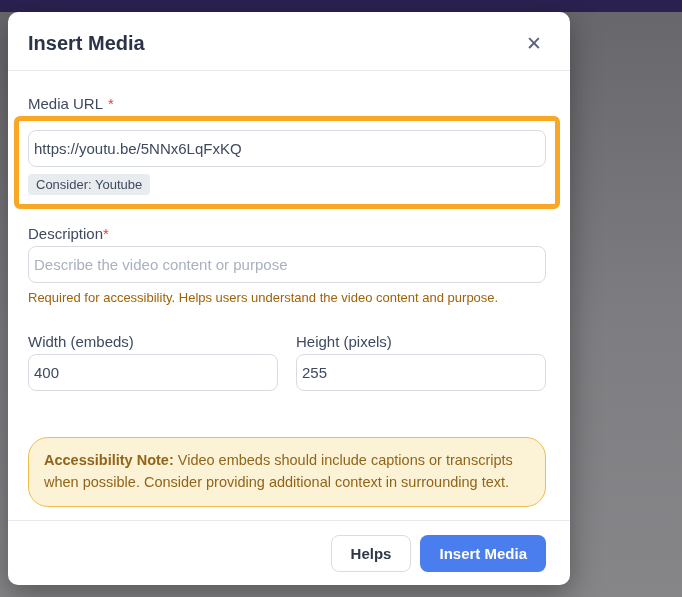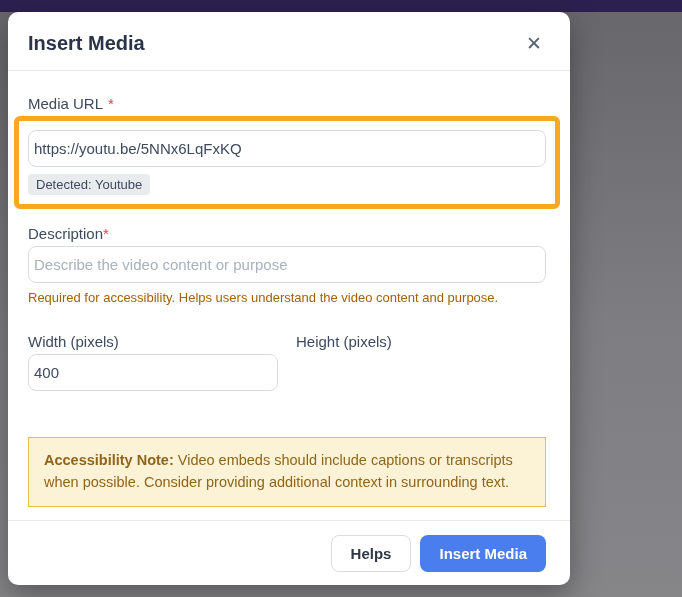--- a/index.html
+++ b/index.html
@@ -63,21 +63,21 @@
     font-size: 13px; padding: 3px 8px; border-radius: 4px;
   }
   .desc-section { margin-top: 16px; }
   .helper { font-size: 13px; color: #a16207; margin-top: 7px; }
   .size-row { display: flex; gap: 18px; margin-top: 28px; }
   .size-col { flex: 1; }
   .note-box {
     margin-top: 46px;
     background: #FCF3D7;
     border: 1.5px solid #F0BC4F;
-    border-radius: 0;
+    border-radius: 20px;
     padding: 12px 15px;
     font-size: 14.5px; line-height: 1.5; color: #91641A;
   }
   .note-title { font-weight: 700; margin-right: 4px; }
   .modal-footer {
     border-top: 1px solid #E9EAEE;
     padding: 14px 24px 13px;
     display: flex; justify-content: flex-end; align-items: center; gap: 9px;
   }
   .btn {
@@ -106,37 +106,38 @@
     <h2 class="title">Insert Media</h2>
     <button class="close-btn">✕</button>
   </div>
 
   <div class="modal-body">
 
     <div>
       <label class="field-label"><span>Media URL</span><span class="req spaced">*</span></label>
       <div class="highlight-box">
         <input class="text-input" type="text" value="https://youtu.be/5NNx6LqFxKQ" style="">
-        <span class="badge">Detected: Youtube</span>
+        <span class="badge">Consider: Youtube</span>
       </div>
     </div>
 
     <div class="desc-section">
       <label class="field-label"><span>Description</span><span class="req">*</span></label>
       <input class="text-input" type="text" placeholder="Describe the video content or purpose" style="">
       <div class="helper">Required for accessibility. Helps users understand the video content and purpose.</div>
     </div>
 
     <div class="size-row">
       <div class="size-col">
-        <label class="field-label">Width (pixels)</label>
+        <label class="field-label">Width (embeds)</label>
         <input class="text-input" type="text" value="400" style="">
       </div>
       <div class="size-col">
         <label class="field-label">Height (pixels)</label>
+        <input class="text-input" type="text" value="255" style="">
       </div>
     </div>
 
     <div class="note-box">
       <span class="note-title">Accessibility Note:</span><span>Video embeds should include captions or transcripts when possible. Consider providing additional context in surrounding text.</span>
     </div>
 
   </div>
 
   <div class="modal-footer">

